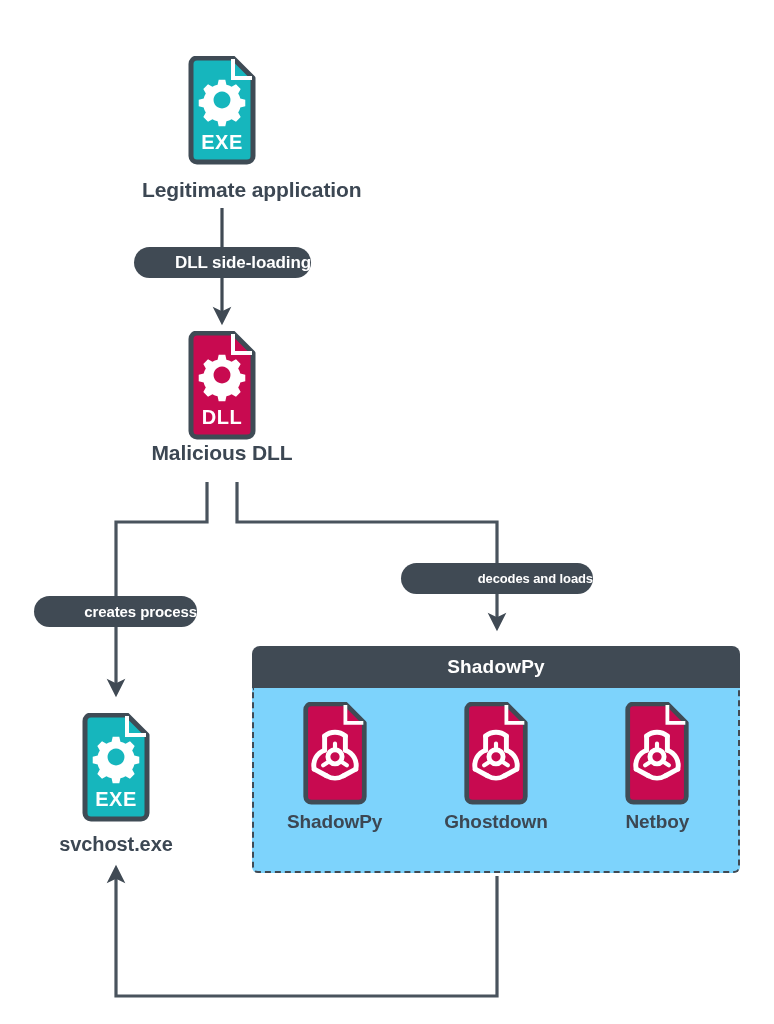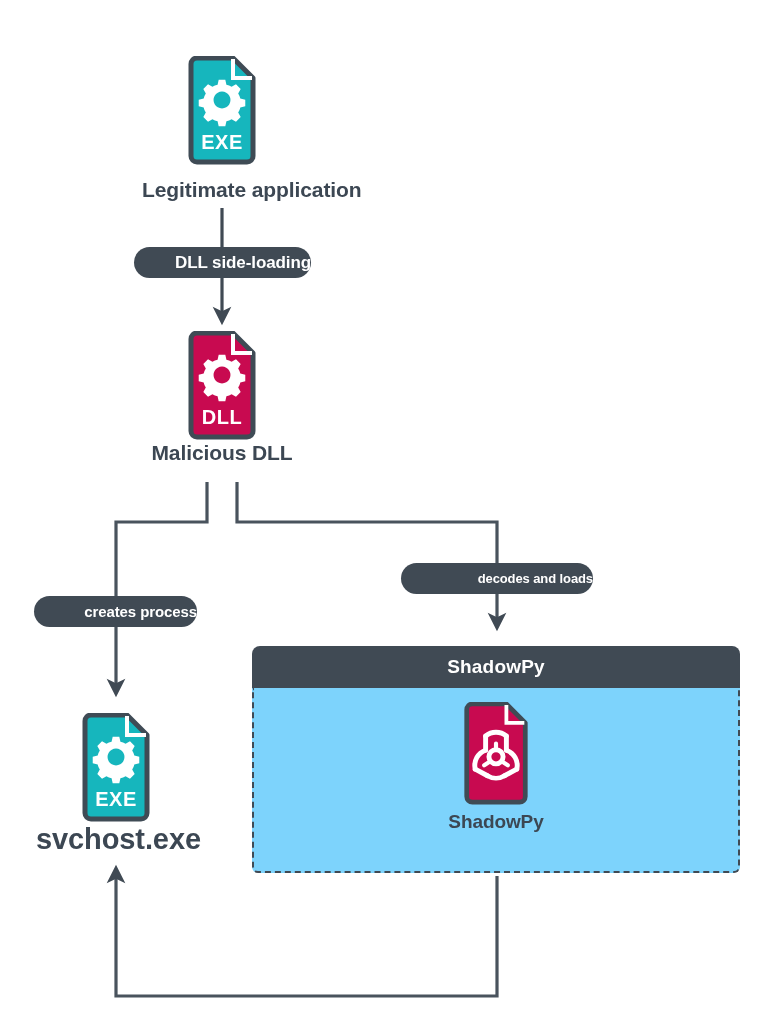--- a/index.html
+++ b/index.html
@@ -183,21 +183,21 @@
                  A 16 16 0 0 1 17.6 13.7 L 20.3 18.5 L 15.2 23.6 L 10.4 20.9
                  A 16 16 0 0 1 4.8 23.2 L 3.6 28.6 L -3.6 28.6 L -4.8 23.2
                  A 16 16 0 0 1 -10.4 20.9 L -15.2 23.6 L -20.3 18.5 L -17.6 13.7
                  A 16 16 0 0 1 -19.9 8.1 L -25.3 6.9 L -25.3 -0.3 L -19.9 -1.5
                  A 16 16 0 0 1 -17.6 -7.1 L -20.3 -11.9 L -15.2 -17 L -10.4 -14.3
                  A 16 16 0 0 1 -4.8 -16.6 Z
                  M 0 -9.2 a 9.2 9.2 0 1 0 0.01 0 Z" fill-rule="evenodd"></path>
       </g>
       <text x="36" y="93" text-anchor="middle" fill="#ffffff" font-family="Liberation Sans, sans-serif" font-size="20" font-weight="bold" letter-spacing="0.5">EXE</text>
     </svg>
-    <div class="node-label" style="font-size:29px; ">svchost.exe</div>
+    <div class="node-label" style="font-size:20px; margin-top:10px;">svchost.exe</div>
   </div>
 
   <div id="payload-panel">
     <div id="payload-header">
       <span>ShadowPy</span>
     </div>
     <div id="payload-body">
 
       <div class="payload-item">
         <svg class="file-icon" width="68" height="104" viewBox="0 0 72 110">
@@ -212,19 +212,57 @@
             <path d="M 22 15 A 17 17 0 0 0 11 -5"></path>
             <path d="M 22 15 L 9 22"></path>
             <path d="M -9 22 A 17 17 0 0 0 9 22"></path>
             <circle cx="0" cy="2" r="7.5"></circle>
             <path d="M 0 -7 L 0 -12 M -8 8 L -12.5 11 M 8 8 L 12.5 11" stroke-width="4.4"></path>
           </g>
         </svg>
         <div class="node-label">ShadowPy</div>
       </div>
 
-
+      <div class="payload-item">
+        <svg class="file-icon" width="68" height="104" viewBox="0 0 72 110">
+          <path d="M5 8 a6 6 0 0 1 6 -6 L47 2 L67 22 L67 100 a6 6 0 0 1 -6 6 L11 106 a6 6 0 0 1 -6 -6 Z" fill="#c80a50" stroke="#3f4b55" stroke-width="5" stroke-linejoin="round"></path>
+          <path d="M47 3 L47 22 L66 22" fill="none" stroke="#ffffff" stroke-width="4"></path>
+          <g transform="translate(36,56)" fill="none" stroke="#ffffff" stroke-width="5.2" stroke-linecap="round">
+            <path d="M -11 -20 A 17 17 0 0 1 11 -20"></path>
+            <path d="M -11 -20 L -11 -5"></path>
+            <path d="M 11 -20 L 11 -5"></path>
+            <path d="M -22 15 A 17 17 0 0 1 -11 -5"></path>
+            <path d="M -22 15 L -9 22"></path>
+            <path d="M 22 15 A 17 17 0 0 0 11 -5"></path>
+            <path d="M 22 15 L 9 22"></path>
+            <path d="M -9 22 A 17 17 0 0 0 9 22"></path>
+            <circle cx="0" cy="2" r="7.5"></circle>
+            <path d="M 0 -7 L 0 -12 M -8 8 L -12.5 11 M 8 8 L 12.5 11" stroke-width="4.4"></path>
+          </g>
+        </svg>
+        <div class="node-label">Ghostdown</div>
+      </div>
+
+      <div class="payload-item">
+        <svg class="file-icon" width="68" height="104" viewBox="0 0 72 110">
+          <path d="M5 8 a6 6 0 0 1 6 -6 L47 2 L67 22 L67 100 a6 6 0 0 1 -6 6 L11 106 a6 6 0 0 1 -6 -6 Z" fill="#c80a50" stroke="#3f4b55" stroke-width="5" stroke-linejoin="round"></path>
+          <path d="M47 3 L47 22 L66 22" fill="none" stroke="#ffffff" stroke-width="4"></path>
+          <g transform="translate(36,56)" fill="none" stroke="#ffffff" stroke-width="5.2" stroke-linecap="round">
+            <path d="M -11 -20 A 17 17 0 0 1 11 -20"></path>
+            <path d="M -11 -20 L -11 -5"></path>
+            <path d="M 11 -20 L 11 -5"></path>
+            <path d="M -22 15 A 17 17 0 0 1 -11 -5"></path>
+            <path d="M -22 15 L -9 22"></path>
+            <path d="M 22 15 A 17 17 0 0 0 11 -5"></path>
+            <path d="M 22 15 L 9 22"></path>
+            <path d="M -9 22 A 17 17 0 0 0 9 22"></path>
+            <circle cx="0" cy="2" r="7.5"></circle>
+            <path d="M 0 -7 L 0 -12 M -8 8 L -12.5 11 M 8 8 L 12.5 11" stroke-width="4.4"></path>
+          </g>
+        </svg>
+        <div class="node-label">Netboy</div>
+      </div>
 
     </div>
   </div>
 
 
 </div>
 
 </body></html>

